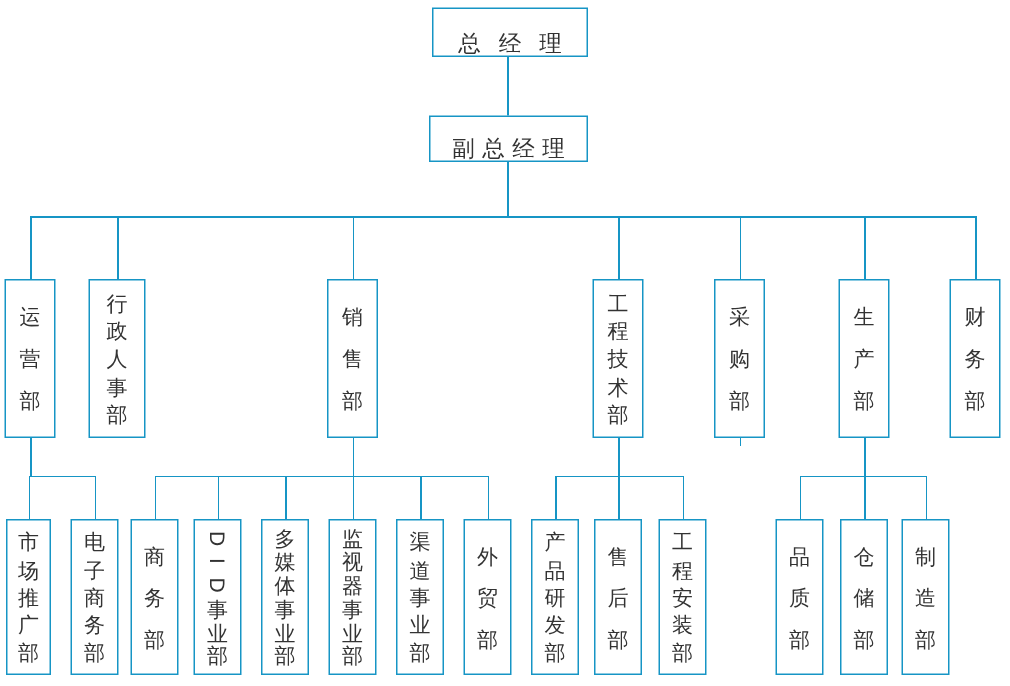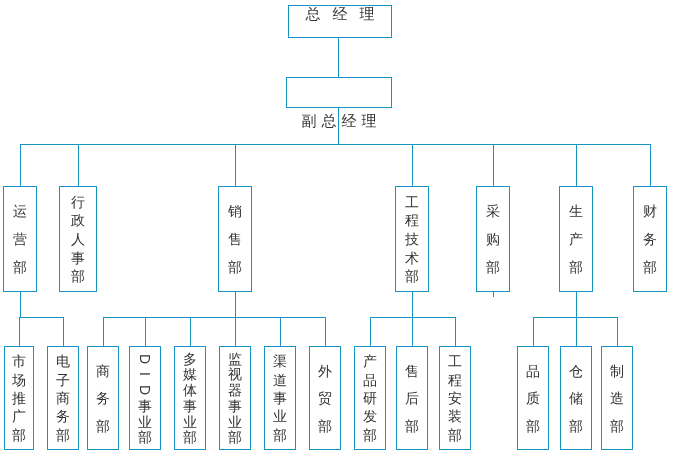--- a/index.html
+++ b/index.html
@@ -19,21 +19,21 @@
     width: 673px; height: 457px;
   }
   .box {
     position: absolute;
     border: 1px solid var(--line);
     background: var(--bg);
     color: var(--text);
   }
   .hbox {
     display: flex;
-    align-items: flex-start;
+    align-items: flex-end;
     justify-content: center;
     font-size: 15px;
     line-height: 1;
     white-space: nowrap;
   }
   .hbox .ls12 { letter-spacing: 12px; margin-right: -12px; }
   .hbox .ls5  { letter-spacing: 5px;  margin-right: -5px; margin-top: 35px; }
   .vbox {
     display: flex;
     flex-direction: column;

